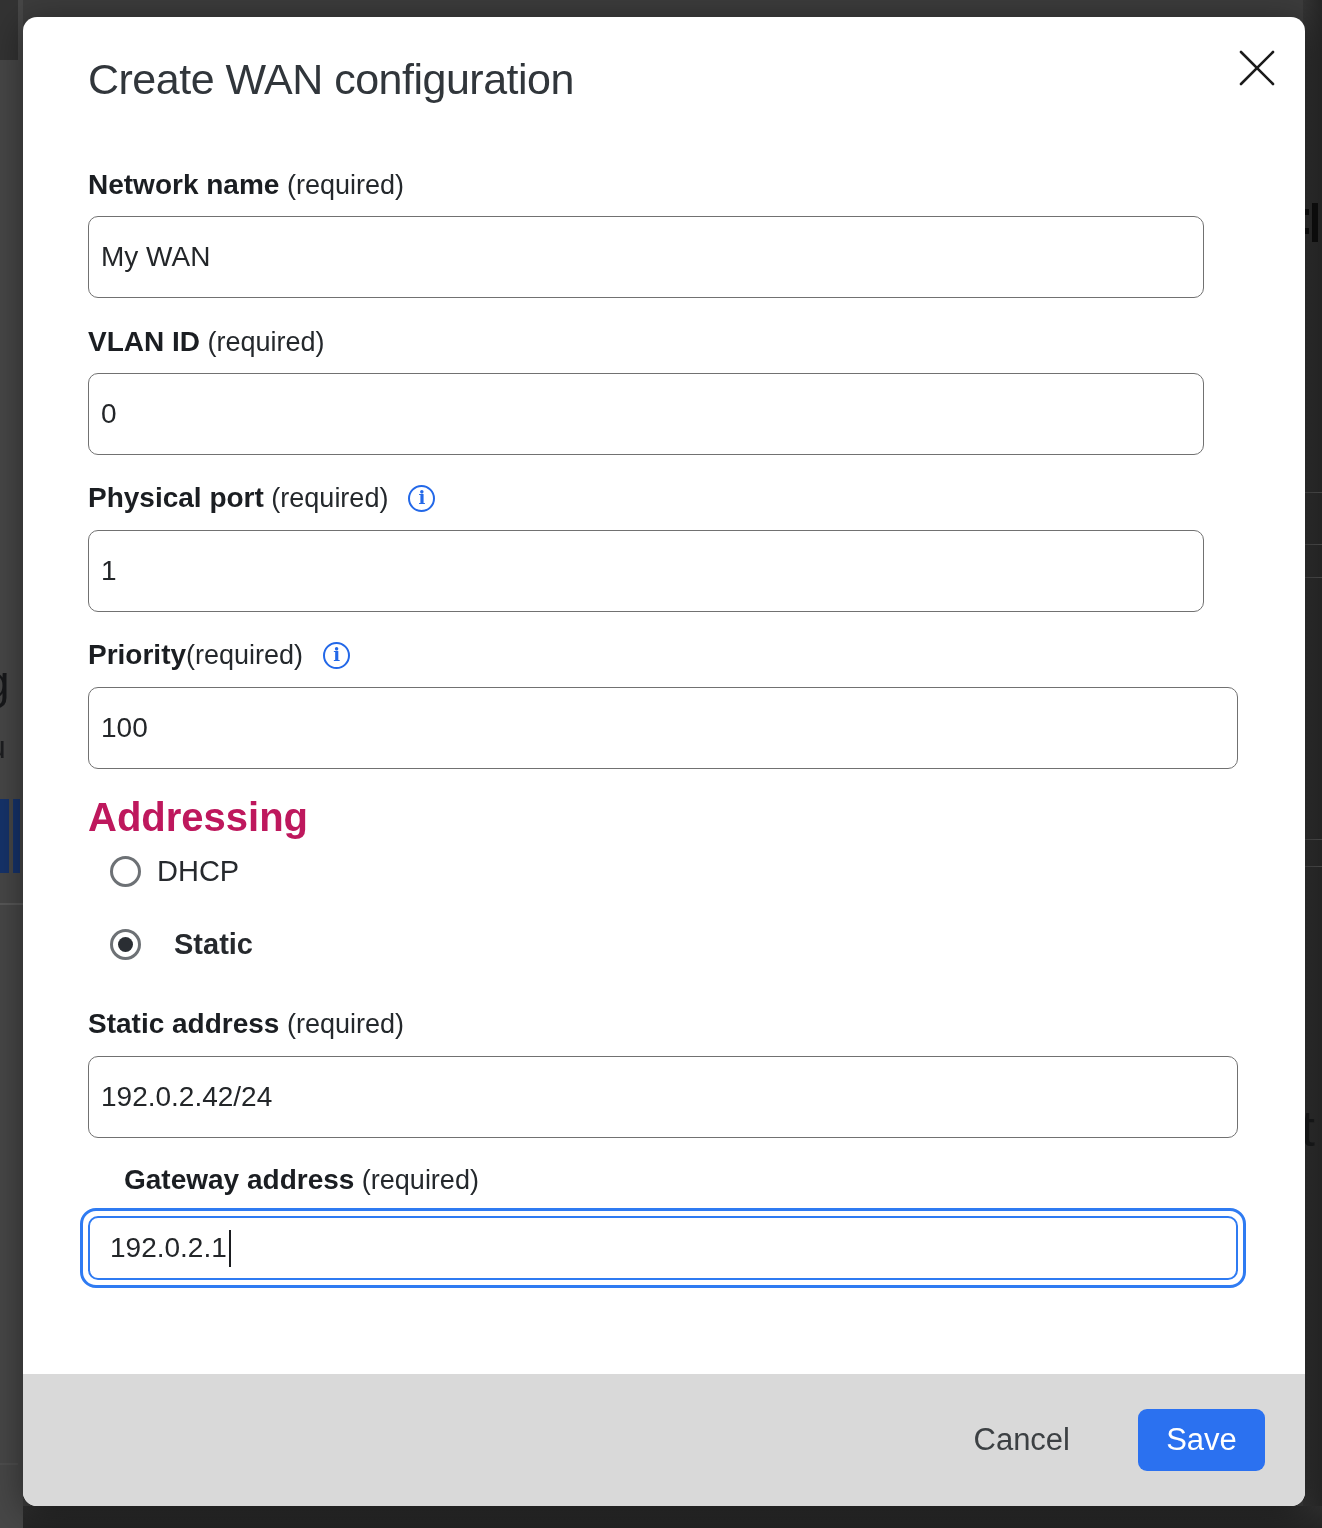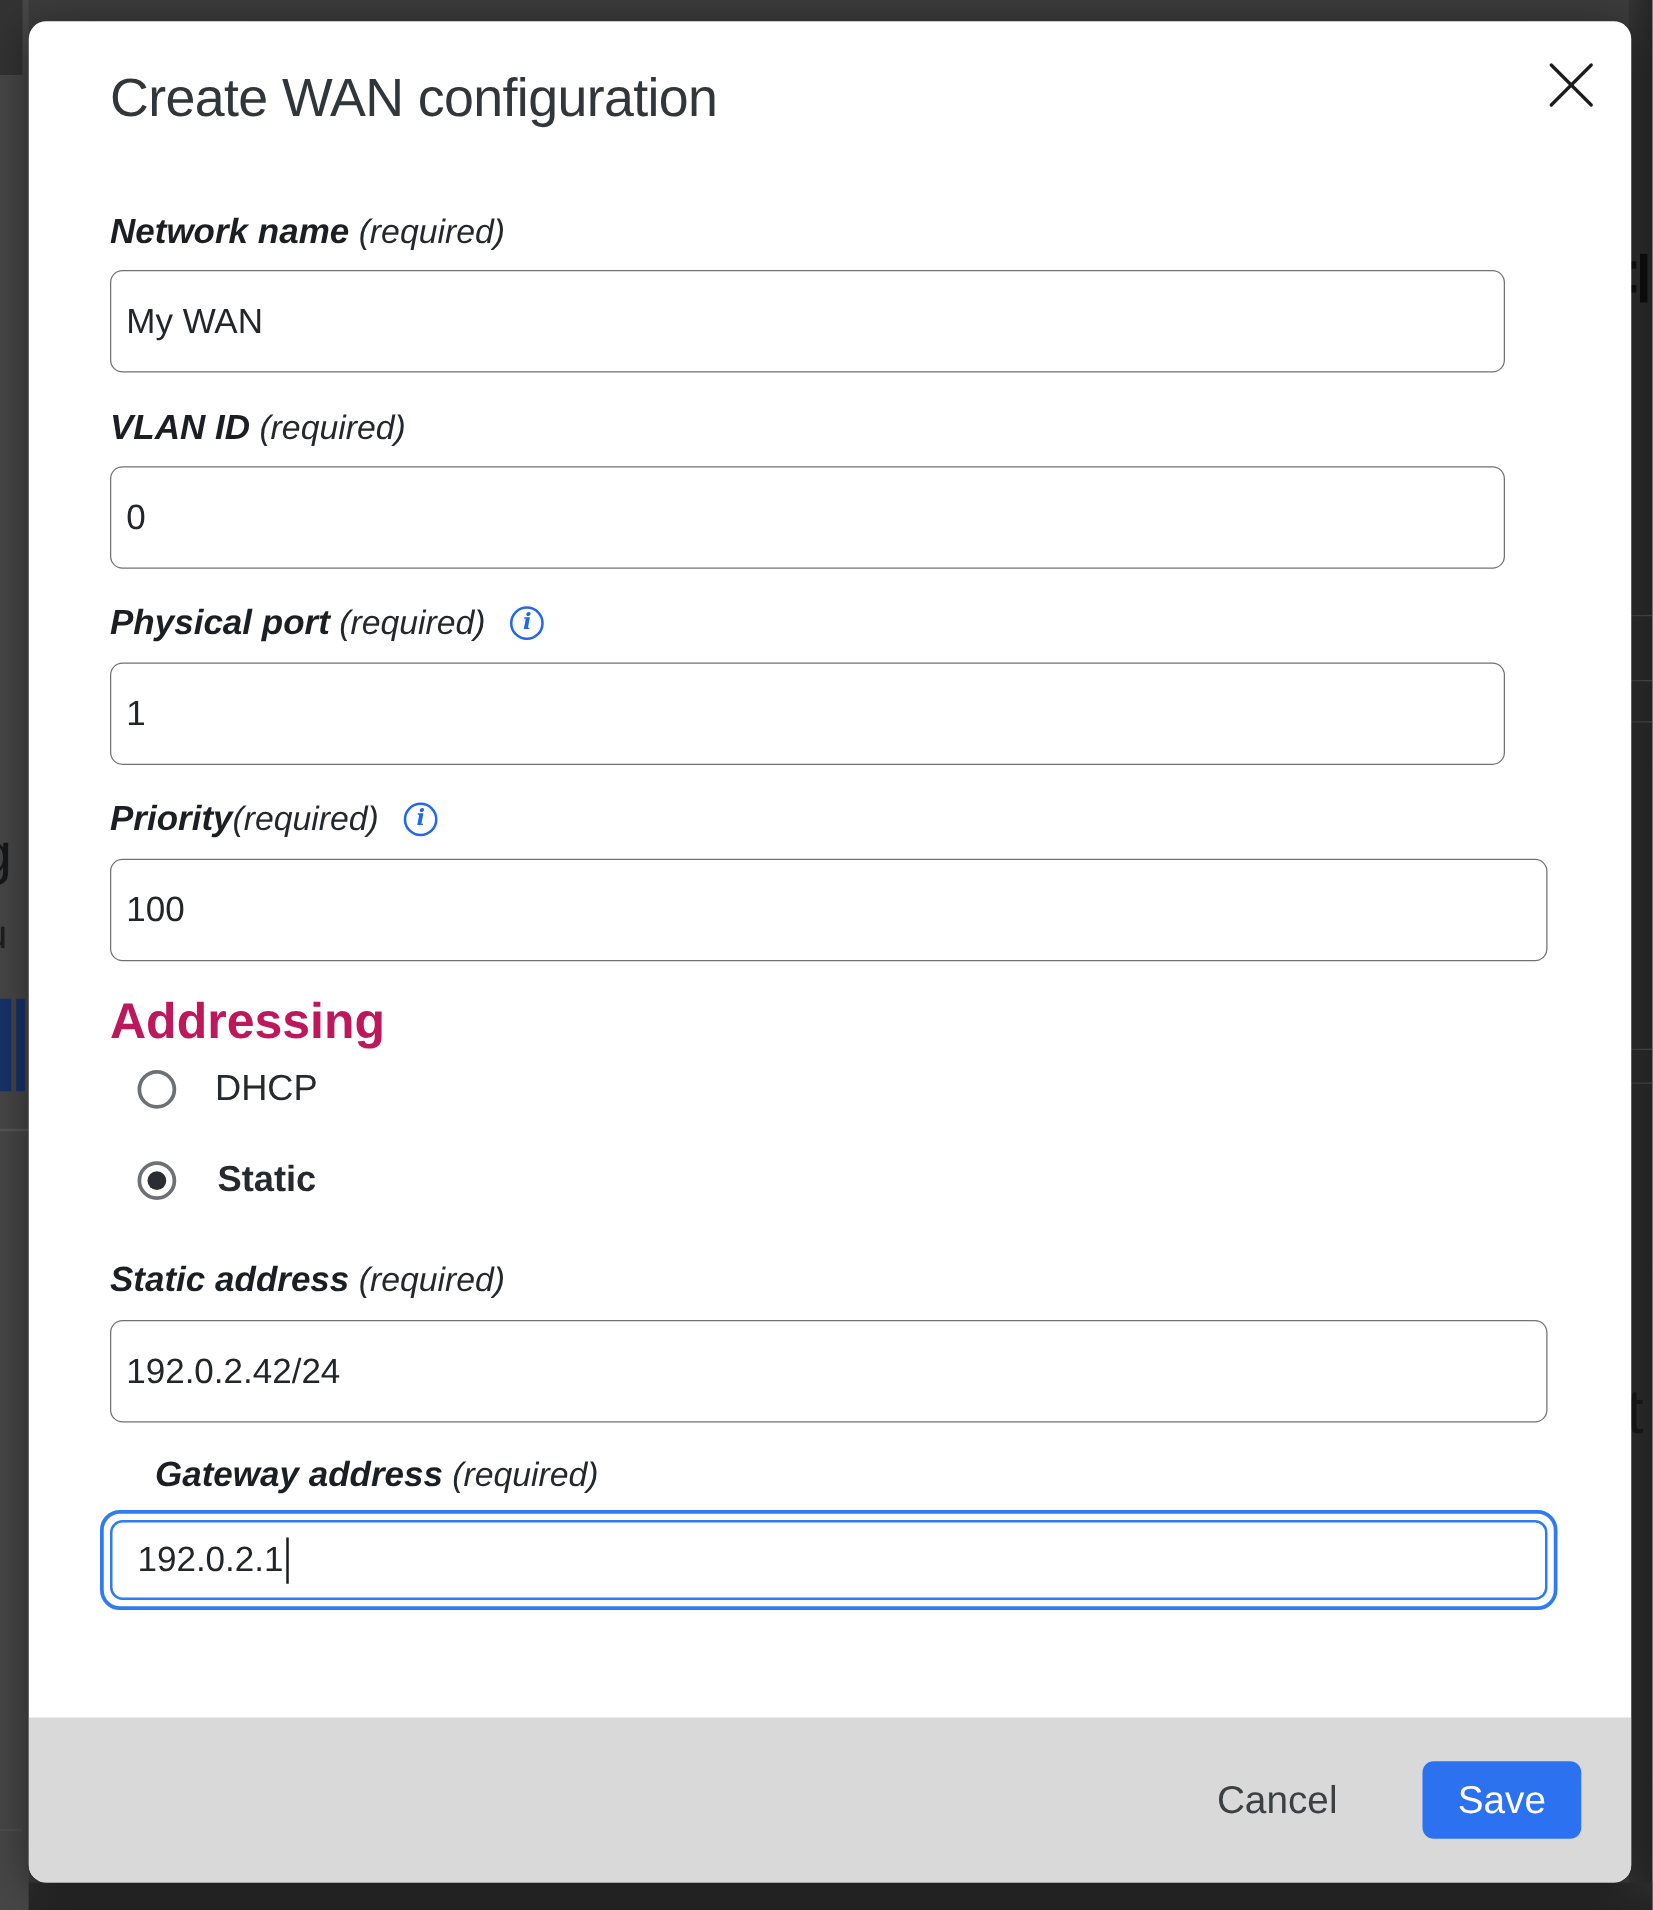--- a/index.html
+++ b/index.html
@@ -41,21 +41,21 @@
     position:absolute; left:65px; top:38px;
     font-size:43px; font-weight:400; color:#31363b; letter-spacing:-0.5px;
   }
   .close-btn {
     position:absolute; left:1203px; top:22px; width:62px; height:60px;
     background:none; border:none; cursor:pointer;
     display:flex; align-items:center; justify-content:center;
   }
 
   .field-label { position:absolute; left:65px; font-size:28px; color:#1b1e22;
-    display:flex; align-items:center;font-style:italic; }
+    display:flex; align-items:center; }
   .field-label .lbl { font-weight:700; white-space:pre; }
   .field-label .req { font-weight:400; font-size:27px; color:#24282c; white-space:pre; }
 
   .info-icon {
     display:inline-flex; align-items:center; justify-content:center;
     width:27px; height:27px; margin-left:20px;
     border:2.5px solid #2368e8; border-radius:50%;
     color:#2368e8; font-family:"DejaVu Serif", serif;
     font-size:18px; font-weight:700; line-height:1; cursor:pointer;
   }
@@ -71,21 +71,21 @@
   .w-wide   { width:1150px; }
 
   .section-heading { position:absolute; left:65px; font-size:40px; font-weight:700; color:#be185d; }
 
   .radio-row { position:absolute; left:87px; display:flex; align-items:center; cursor:pointer; }
   .radio-outer {
     width:31px; height:31px; border:3px solid #6d7175; border-radius:50%;
     display:flex; align-items:center; justify-content:center; background:#fff;
   }
   .radio-dot { width:15px; height:15px; border-radius:50%; background:#2a2e33; }
-  .radio-label { margin-left:31px; font-size:29px; color:#26292d; }
+  .radio-label { margin-left:16px; font-size:29px; color:#26292d; }
   .radio-label.bold { font-weight:700; margin-left:33px; }
 
   .focus-wrap { position:absolute; left:65px; top:1199px; width:1150px; height:64px; }
   .focus-ring { position:absolute; inset:-8px; border:3.5px solid #2f7bf2; border-radius:16px; pointer-events:none; }
   .focus-input {
     width:100%; height:100%;
     border:2px solid #2f7bf2; border-radius:10px;
     font-family:"Liberation Sans", sans-serif;
     font-size:28px; color:#232629; padding:0 0 0 20px; outline:none; background:#fff;
   }

